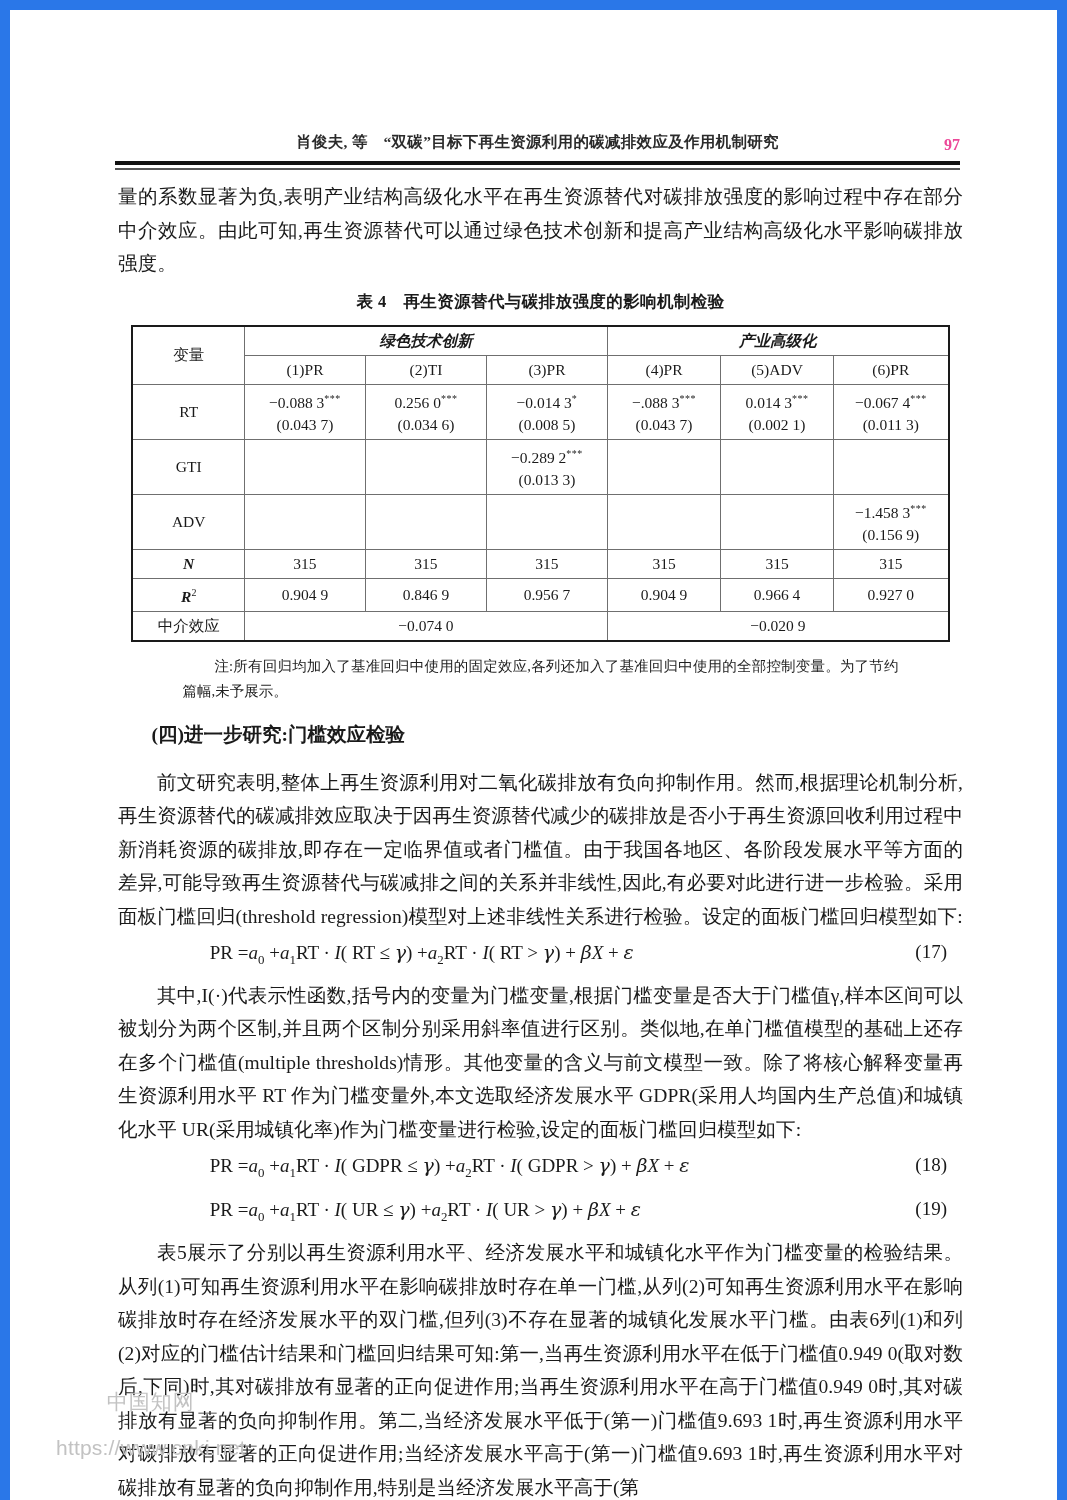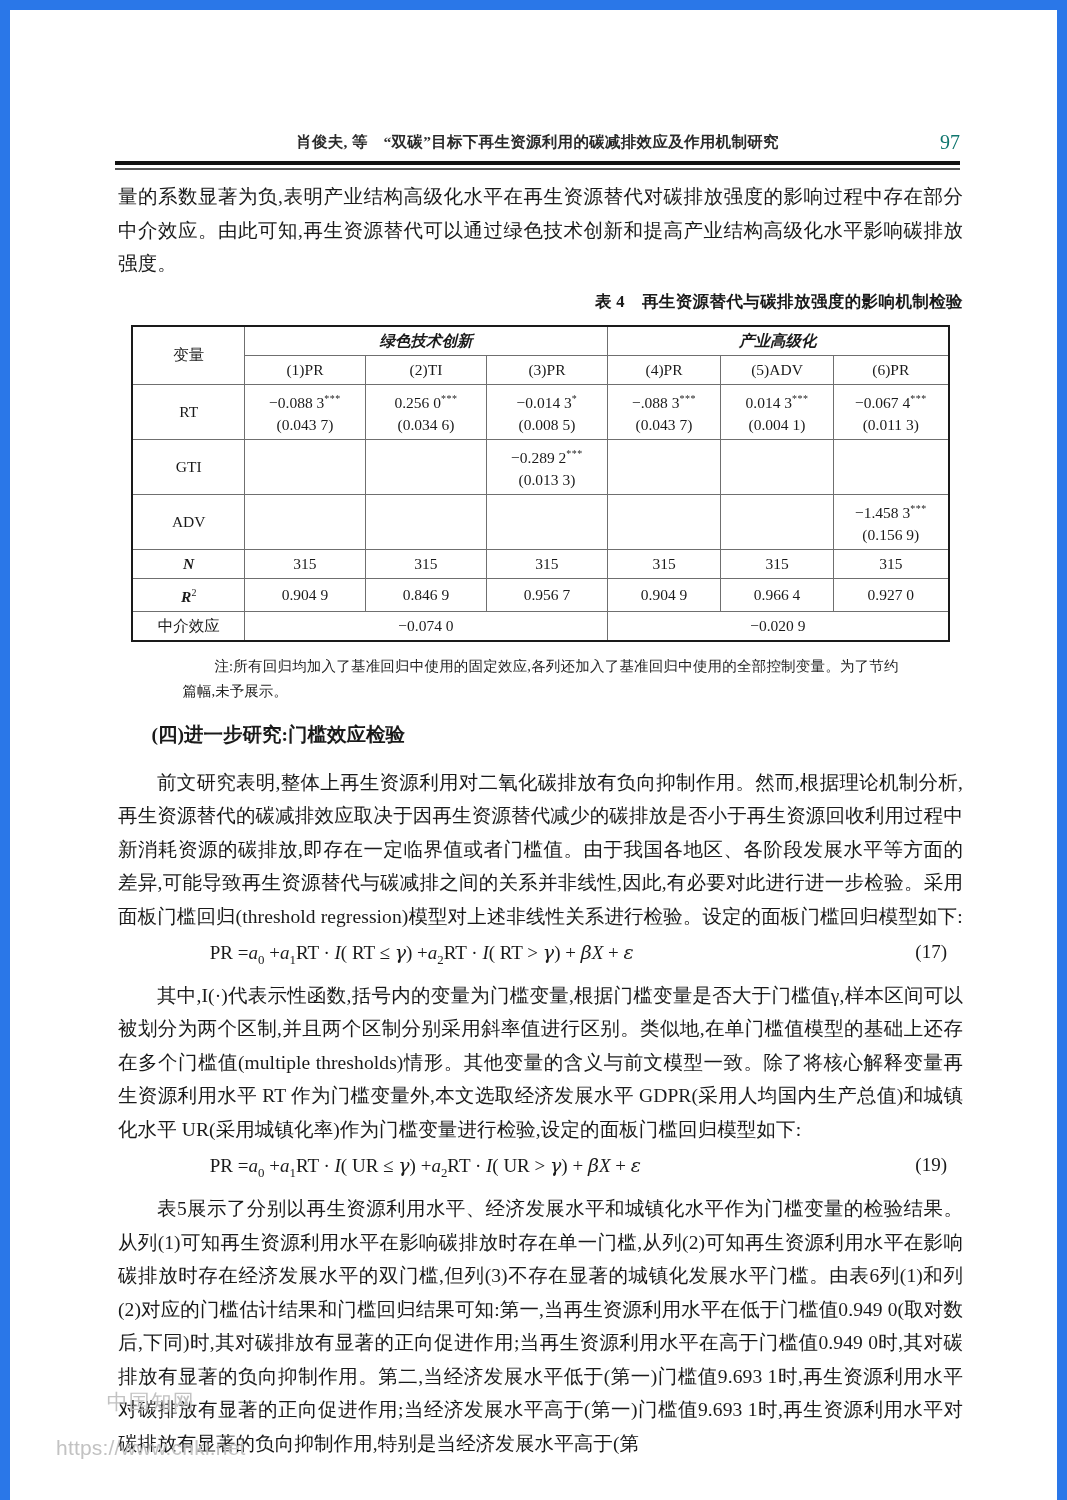--- a/index.html
+++ b/index.html
@@ -44,23 +44,23 @@
     font-size: 15.5px;
     letter-spacing: 0.3px;
     white-space: nowrap;
     font-weight: 600;
     color: #2b2b2b;
   }
   .runhead-pageno {
     position: absolute;
     right: 0;
     bottom: -1px;
-    font-size: 20px;
-    font-weight: 400;
-    color: #0f766e;
+    font-size: 16px;
+    font-weight: 700;
+    color: #ec4899;
   }
   .rule-thick {
     position: absolute;
     left: 105px;
     top: 151px;
     width: 845px;
     height: 4px;
     background: #111;
   }
   .rule-thin {
@@ -93,21 +93,21 @@
     margin: 14px;
     font-size: 19.5px;
     line-height: 33.5px;
     font-weight: 700;
     text-indent: 1em;
   }
 
   
   .tbl-caption {
     margin: 10px 0 8px 0;
-    text-align: right;
+    text-align: center;
     font-size: 16.5px;
     font-weight: 700;
     letter-spacing: 0.4px;
   }
   table.stat {
     border-collapse: collapse;
     width: 716px;
     margin: 12px auto;
     table-layout: fixed;
     background: #fff;
@@ -239,21 +239,21 @@
             <td>
               <span class="cell-main"><span>−0.014 3</span><span class="stars">*</span></span>
               <span class="cell-se">(0.008 5)</span>
             </td>
             <td>
               <span class="cell-main"><span>−.088 3</span><span class="stars">***</span></span>
               <span class="cell-se">(0.043 7)</span>
             </td>
             <td>
               <span class="cell-main"><span>0.014 3</span><span class="stars">***</span></span>
-              <span class="cell-se">(0.004 1)</span>
+              <span class="cell-se">(0.002 1)</span>
             </td>
             <td class="edge-r">
               <span class="cell-main"><span>−0.067 4</span><span class="stars">***</span></span>
               <span class="cell-se">(0.011 3)</span>
             </td>
           </tr>
 
           <tr>
             <td class="edge-l">GTI</td>
             <td>
@@ -344,20 +344,24 @@
 
       <p class="para indent">前文研究表明,整体上再生资源利用对二氧化碳排放有负向抑制作用。然而,根据理论机制分析,再生资源替代的碳减排效应取决于因再生资源替代减少的碳排放是否小于再生资源回收利用过程中新消耗资源的碳排放,即存在一定临界值或者门槛值。由于我国各地区、各阶段发展水平等方面的差异,可能导致再生资源替代与碳减排之间的关系并非线性,因此,有必要对此进行进一步检验。采用面板门槛回归(threshold regression)模型对上述非线性关系进行检验。设定的面板门槛回归模型如下:</p>
 
       <div class="eq-row eq">
         <span>PR =<i>a</i><sub>0</sub> +<i>a</i><sub>1</sub>RT · <i>I</i>( RT ≤ <span class="gk">γ</span>) +<i>a</i><sub>2</sub>RT · <i>I</i>( RT &gt; <span class="gk">γ</span>) + <span class="gk">β</span><i>X</i> + <span class="gk">ε</span></span>
         <span class="eq-num">(17)</span>
       </div>
 
       <p class="para indent">其中,I(·)代表示性函数,括号内的变量为门槛变量,根据门槛变量是否大于门槛值γ,样本区间可以被划分为两个区制,并且两个区制分别采用斜率值进行区别。类似地,在单门槛值模型的基础上还存在多个门槛值(multiple thresholds)情形。其他变量的含义与前文模型一致。除了将核心解释变量再生资源利用水平 RT 作为门槛变量外,本文选取经济发展水平 GDPR(采用人均国内生产总值)和城镇化水平 UR(采用城镇化率)作为门槛变量进行检验,设定的面板门槛回归模型如下:</p>
 
+      <div class="eq-row eq">
+        <span>PR =<i>a</i><sub>0</sub> +<i>a</i><sub>1</sub>RT · <i>I</i>( GDPR ≤ <span class="gk">γ</span>) +<i>a</i><sub>2</sub>RT · <i>I</i>( GDPR &gt; <span class="gk">γ</span>) + <span class="gk">β</span><i>X</i> + <span class="gk">ε</span></span>
+        <span class="eq-num">(18)</span>
+      </div>
 
       <div class="eq-row eq">
         <span>PR =<i>a</i><sub>0</sub> +<i>a</i><sub>1</sub>RT · <i>I</i>( UR ≤ <span class="gk">γ</span>) +<i>a</i><sub>2</sub>RT · <i>I</i>( UR &gt; <span class="gk">γ</span>) + <span class="gk">β</span><i>X</i> + <span class="gk">ε</span></span>
         <span class="eq-num">(19)</span>
       </div>
 
       <p class="para indent">表5展示了分别以再生资源利用水平、经济发展水平和城镇化水平作为门槛变量的检验结果。从列(1)可知再生资源利用水平在影响碳排放时存在单一门槛,从列(2)可知再生资源利用水平在影响碳排放时存在经济发展水平的双门槛,但列(3)不存在显著的城镇化发展水平门槛。由表6列(1)和列(2)对应的门槛估计结果和门槛回归结果可知:第一,当再生资源利用水平在低于门槛值0.949 0(取对数后,下同)时,其对碳排放有显著的正向促进作用;当再生资源利用水平在高于门槛值0.949 0时,其对碳排放有显著的负向抑制作用。第二,当经济发展水平低于(第一)门槛值9.693 1时,再生资源利用水平对碳排放有显著的正向促进作用;当经济发展水平高于(第一)门槛值9.693 1时,再生资源利用水平对碳排放有显著的负向抑制作用,特别是当经济发展水平高于(第</p>
     </div>
 
     <div class="watermark">

